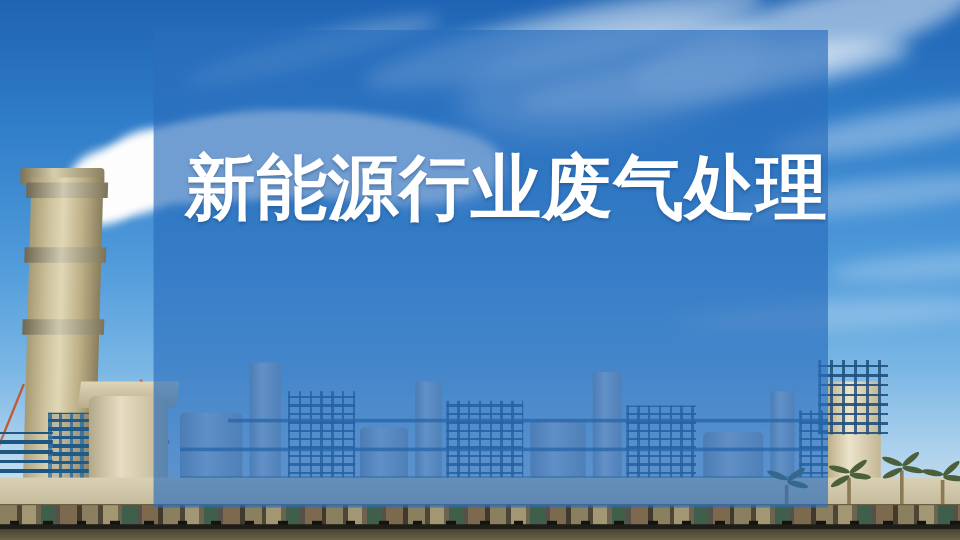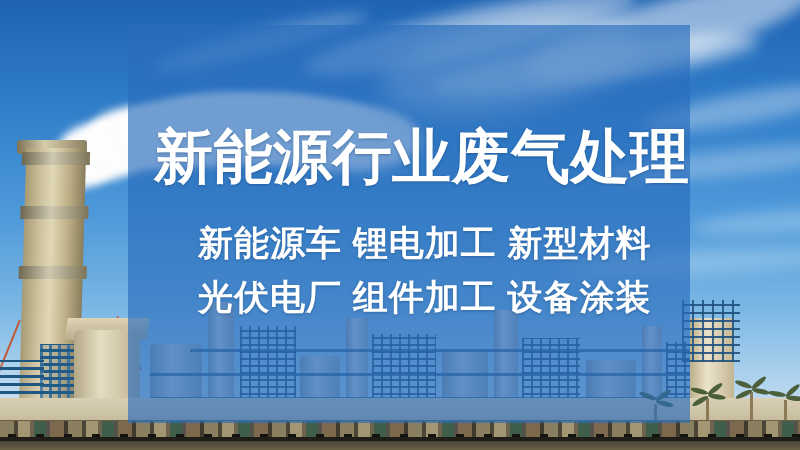--- a/index.html
+++ b/index.html
@@ -207,17 +207,15 @@
   <div class="railband"></div>
   <div class="train"></div>
   <div class="wheels"></div>
   <div class="rail"></div>
   <div class="ground"></div>
 
   <div class="overlay"></div>
 
   <div class="panel-content">
     <div class="title">新能源行业废气处理</div>
-    <div class="sub sub1">新能源车  锂电加工  新型材料</div>
-    <div class="sub sub2">光伏电厂  组件加工  设备涂装</div>
   </div>
 
 </div>
 
 </body></html>

